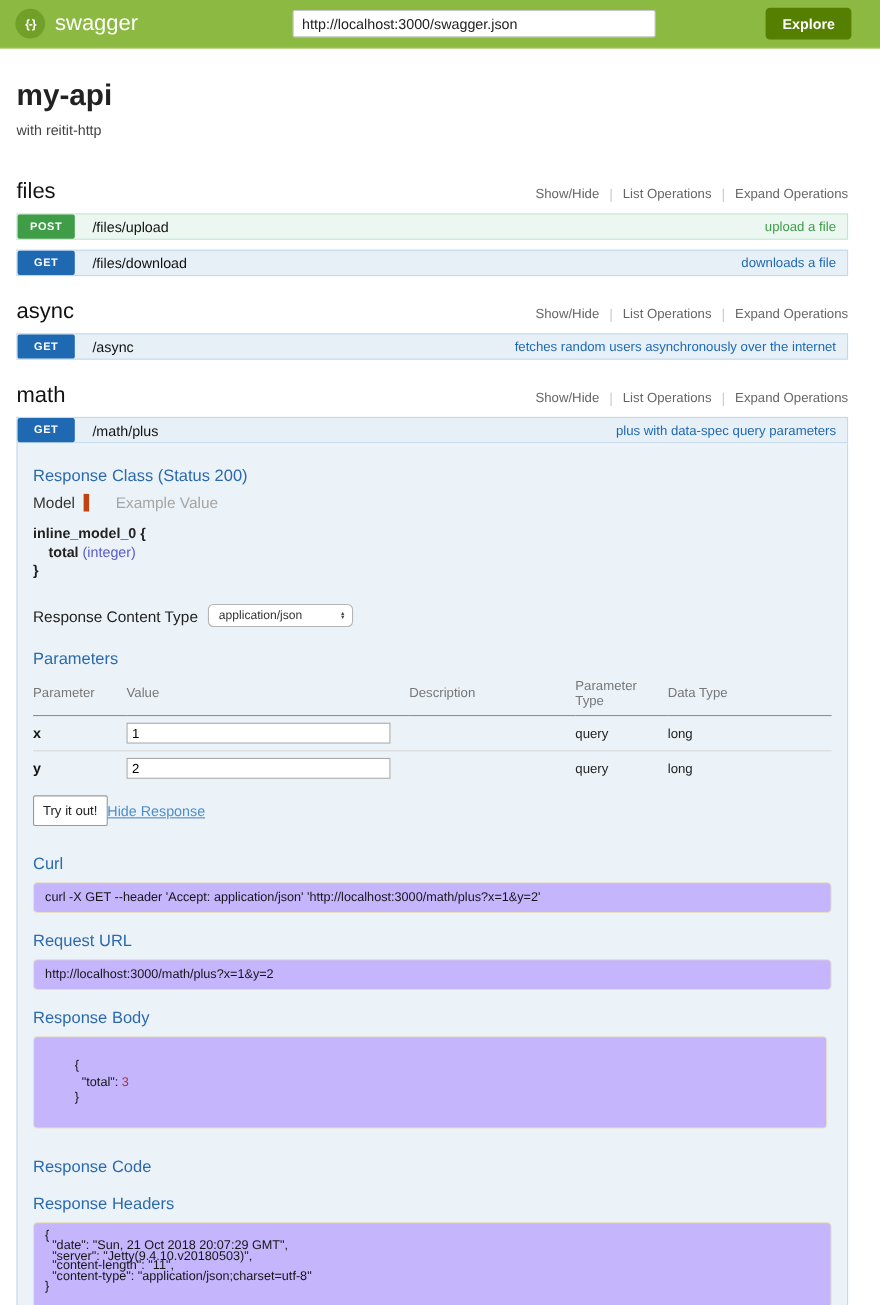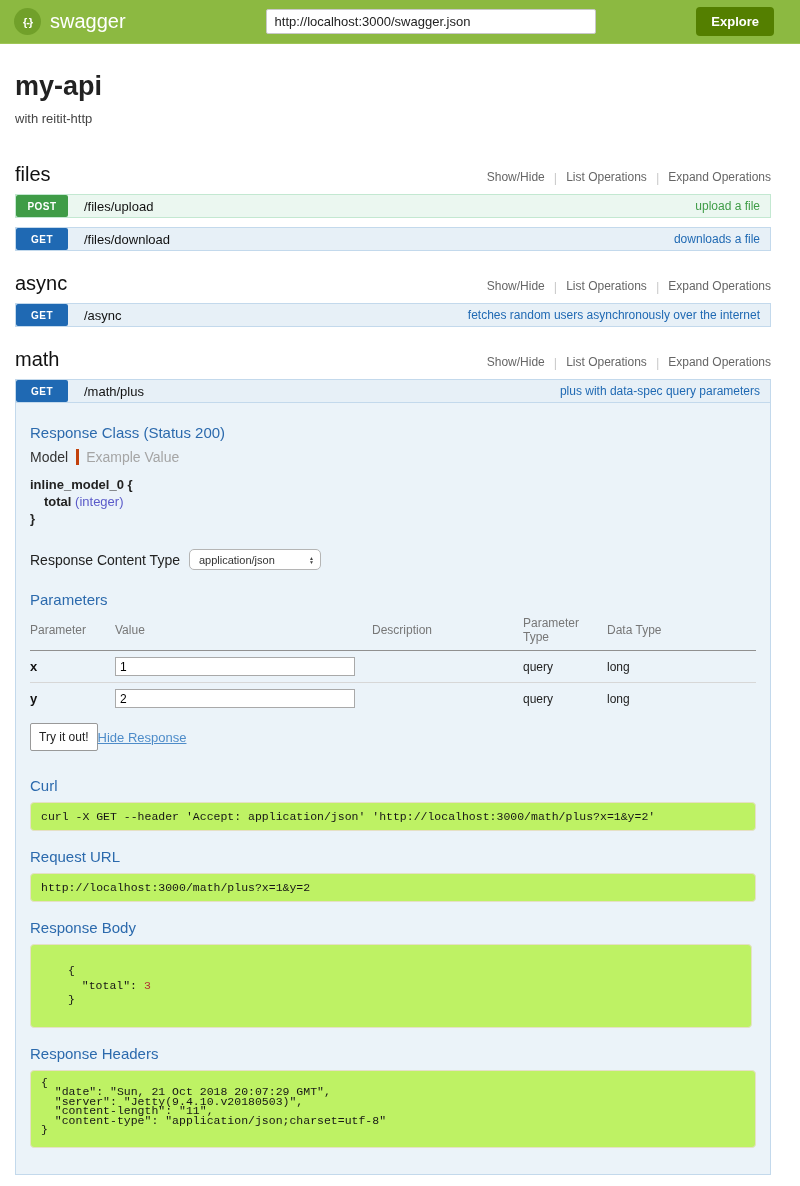--- a/index.html
+++ b/index.html
@@ -106,21 +106,21 @@
     margin-bottom: 14px;
   }
   .panel-heading {
     color: #2c6aad; font-size: 15px; font-weight: normal;
     margin-bottom: 8px;
   }
 
   .tabs { display: flex; align-items: center; margin: 3px 0 11px 0; font-size: 14px; }
   .tab { text-decoration: none; }
   .tab.selected { color: #333; }
-  .tab.unselected { color: #a5a5a5; border-left: 3px solid #c2410c; padding-left: 7px; margin-left: 8px; }
+  .tab.unselected { color: #a5a5a5; border-left: 5px solid #c2410c; padding-left: 24px; margin-left: 8px; }
 
   .model-sig { font-size: 13px; color: #222; line-height: 17px; margin-bottom: 22px; }
   .model-name, .model-brace, .prop-name { font-weight: bold; }
   .model-prop-line { margin-left: 14px; }
   .prop-type { color: #5a5ac9; }
 
   .rct-row { display: flex; align-items: center; margin-bottom: 21px; }
   .rct-label { font-size: 14px; color: #222; margin-right: 9px; }
   .select {
     width: 132px; height: 21px;
@@ -161,24 +161,24 @@
     border: 1px solid #999; border-radius: 2px;
     font-size: 12px; color: #222;
     padding: 6px 8px;
     font-family: "Liberation Sans", sans-serif;
     cursor: pointer;
   }
   .hide-response { color: #4e8cc9; font-size: 13px; text-decoration: underline; }
 
   
   .codebox {
-    background: #bef264;
+    background: #c4b5fd;
     border: 1px solid #e5e0c6;
     border-radius: 4px;
-    font-family: Liberation Mono, monospace;
+    font-family: Liberation Sans, sans-serif;
     font-size: 11.5px;
     color: #161616;
     white-space: pre;
     overflow: hidden;
   }
   .codebox.oneline { padding: 7px 10px; }
   .codebox.body-box { padding: 19px 10px 19px 37px; line-height: 14.5px; margin-right: 4px; }
   .codebox.headers-box { padding: 7px 10px 12px 10px; line-height: 9.6px; font-size: 11.5px; }
   .num-red { color: #b03333; }
   .sect-space { margin-top: 17px; }
@@ -335,20 +335,21 @@
       <div class="codebox oneline">curl -X GET --header 'Accept: application/json' 'http://localhost:3000/math/plus?x=1&amp;y=2'</div>
 
       <div class="panel-heading sect-space">Request URL</div>
       <div class="codebox oneline">http://localhost:3000/math/plus?x=1&amp;y=2</div>
 
       <div class="panel-heading sect-space">Response Body</div>
       <div class="codebox body-box"><span>{
   "total": </span><span class="num-red">3</span><span>
 }</span></div>
 
+      <div class="panel-heading sect-space-lg">Response Code</div>
 
       <div class="panel-heading sect-space">Response Headers</div>
       <div class="codebox headers-box">{
   "date": "Sun, 21 Oct 2018 20:07:29 GMT",
   "server": "Jetty(9.4.10.v20180503)",
   "content-length": "11",
   "content-type": "application/json;charset=utf-8"
 }</div>
 
     </div>

